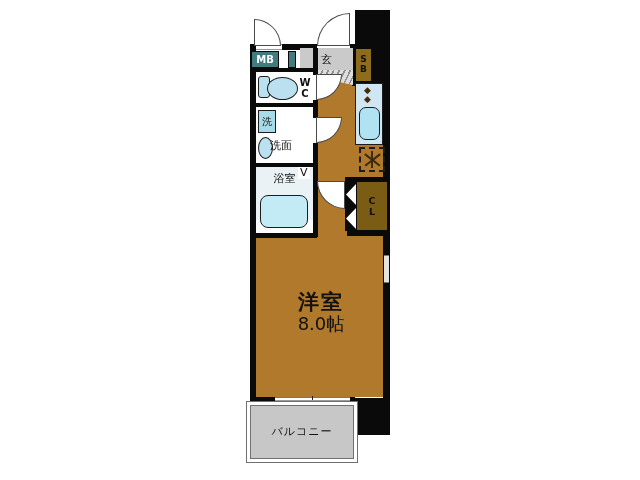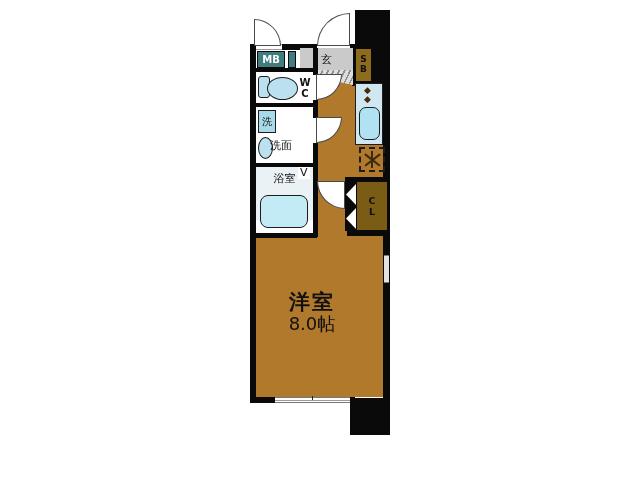--- a/index.html
+++ b/index.html
@@ -37,21 +37,21 @@
 
   <div class="a wall" style="left:250px;top:44px;width:140px;height:6px;"></div>
   <div class="a wall" style="left:250px;top:44px;width:6px;height:359px;"></div>
   <div class="a wall" style="left:250px;top:397px;width:105px;height:6px;"></div>
 
   <div class="a open" style="left:256px;top:44px;width:26px;height:6px;"></div>
   <div class="a open" style="left:317px;top:44px;width:33px;height:6px;"></div>
   <div class="a arc arc-tr" style="left:254px;top:19px;width:27px;height:27px;"></div>
   <div class="a arc arc-tl" style="left:317px;top:13px;width:33px;height:33px;"></div>
 
-  <div class="a center" style="left:257px;top:51px;width:28px;height:17px;background:#3f7d7f;border:1px solid #0a0a0a;">
+  <div class="a center" style="left:251px;top:51px;width:28px;height:17px;background:#3f7d7f;border:1px solid #0a0a0a;">
     <span class="lbl" style="color:#fff;font-size:10px;font-weight:bold;">MB</span>
   </div>
   <div class="a" style="left:288px;top:51px;width:8px;height:17px;background:#3f7d7f;border:1px solid #0a0a0a;"></div>
 
   <div class="a center" style="left:300px;top:48px;width:53px;height:24px;background:#cacaca;">
     <span class="lbl" style="font-size:11px;">玄</span>
   </div>
   <div class="a" style="left:311px;top:70px;width:42px;height:15px;
               background:repeating-linear-gradient(115deg,#8f8f8f 0 1.5px,#dedede 1.5px 5px);
               clip-path:polygon(0 0,100% 0,100% 100%,0 40%);"></div>
@@ -116,26 +116,31 @@
   <div class="a stack" style="left:357px;top:182px;width:30px;height:49px;background:#7a5c15;">
     <span class="lbl" style="font-size:9.5px;font-weight:bold;">C</span>
     <span class="lbl" style="font-size:9.5px;font-weight:bold;">L</span>
   </div>
 
   <div class="a arc arc-bl" style="left:317px;top:181px;width:28px;height:28px;"></div>
 
   <div class="a wall" style="left:250px;top:233px;width:67px;height:5px;"></div>
   <div class="a wall" style="left:347px;top:230px;width:43px;height:6px;"></div>
 
-  <div class="a stack" style="left:257px;top:286px;width:110px;height:52px;">
+  <div class="a stack" style="left:266px;top:286px;width:110px;height:52px;">
     <span class="lbl" style="font-size:21px;font-weight:bold;letter-spacing:2px;">洋室</span>
     <span class="lbl" style="font-size:18px;font-weight:normal;">8.0帖</span>
   </div>
 
   <div class="a" style="left:384px;top:255px;width:5px;height:28px;background:#e2e2e2;border-top:1px solid #777;border-bottom:1px solid #777;"></div>
 
   <div class="a white" style="left:275px;top:397px;width:75px;height:6px;border-top:1px solid #777;border-bottom:1px solid #777;">
     <div class="a" style="left:0;top:2px;width:75px;height:1px;background:#9a9a9a;"></div>
     <div class="a" style="left:37px;top:-2px;width:1px;height:4px;background:#222;"></div>
   </div>
 
+  <div class="a" style="left:246px;top:401px;width:112px;height:62px;background:#fff;border:1px solid #707070;">
+    <div class="a center" style="left:3px;top:3px;width:104px;height:54px;background:#c7c7c7;border:1px solid #707070;">
+      <span class="lbl" style="font-size:11px;letter-spacing:1px;">バルコニー</span>
+    </div>
+  </div>
 
 </div>
 
 </body></html>

